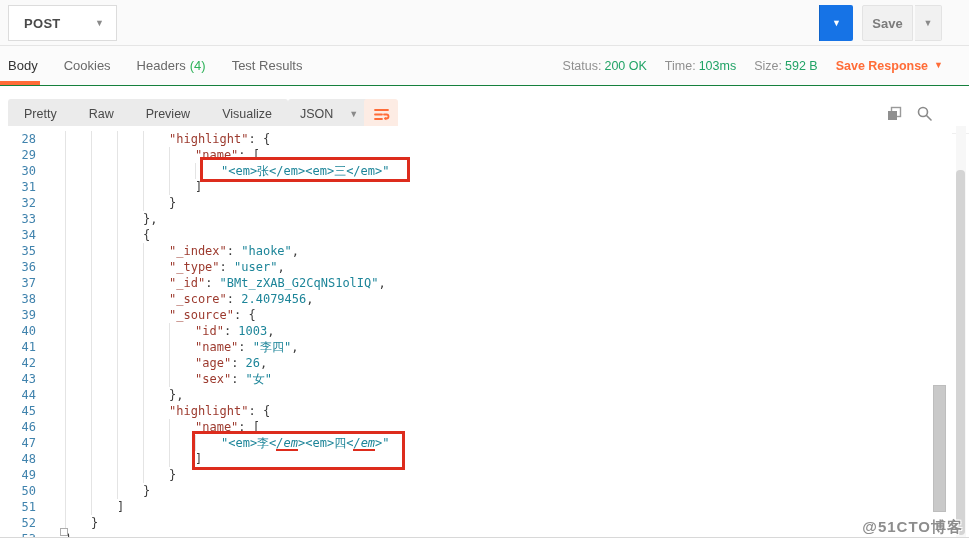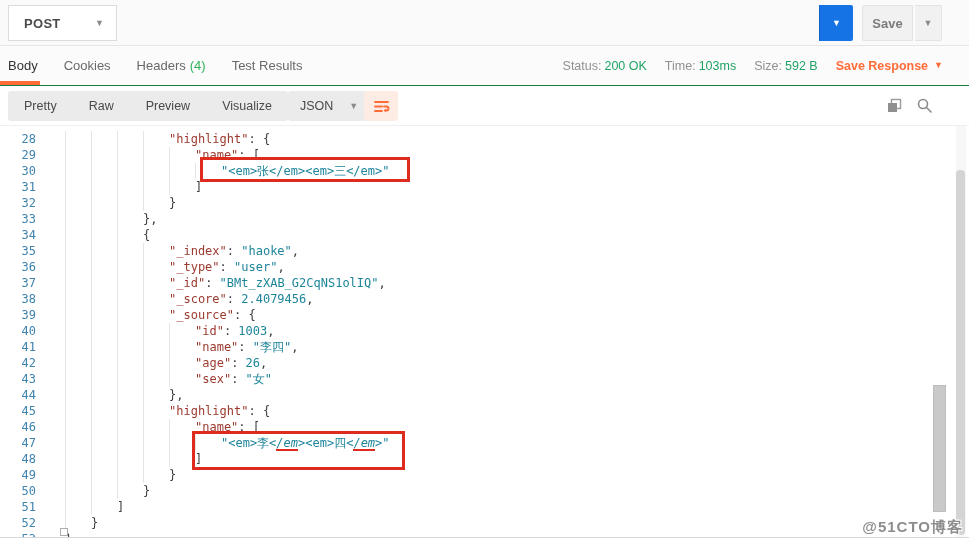--- a/index.html
+++ b/index.html
@@ -30,21 +30,21 @@
   .tab.active{color:#333;}
   .tab.active::after{content:"";position:absolute;left:-8px;right:-2px;bottom:0;height:4px;background:var(--orange);}
   .tab .cnt{color:#2db258;margin-left:4px;}
   .meta{margin-left:auto;display:flex;align-items:center;gap:18px;padding-right:26px;font-size:12.5px;}
   .meta .lbl{color:#909090;}
   .meta .grn{color:var(--green);margin-left:3px;}
   .save-resp{color:var(--orange);font-weight:600;cursor:pointer;display:flex;align-items:center;gap:6px;}
   .save-resp .caret{color:var(--orange);}
 
   
-  .toolbar{position:absolute;left:0;top:86px;width:969px;height:40px;background:#fff;border-bottom:1px solid #efefef;}
+  .toolbar{position:absolute;left:0;top:94px;width:969px;height:40px;background:#fff;border-bottom:1px solid #efefef;}
   .seg{position:absolute;left:8px;top:5px;height:30px;background:#ebebeb;border-radius:3px;display:flex;align-items:center;}
   .seg .mode{padding:0 16px;font-size:12.5px;color:#4a4a4a;line-height:30px;cursor:pointer;}
   .lang-select{position:absolute;left:288px;top:5px;height:30px;background:#ebebeb;border-radius:3px;display:flex;align-items:center;gap:16px;padding:0 12px;font-size:12.5px;color:#4a4a4a;cursor:pointer;}
   .beautify{position:absolute;left:364px;top:5px;width:34px;height:30px;background:#fdece4;border-radius:3px;display:flex;align-items:center;justify-content:center;cursor:pointer;}
   .tool-icons{position:absolute;right:36px;top:11px;display:flex;gap:13px;}
   .tool-icons .ic{width:17px;height:17px;cursor:pointer;}
 
   
   .content{position:absolute;left:0;top:126px;width:952px;height:411px;background:#fff;overflow:hidden;padding-top:5px;}
   .code-line{display:flex;height:16px;line-height:16px;font-family:"DejaVu Sans Mono","Liberation Mono",monospace;font-size:12px;white-space:pre;}

